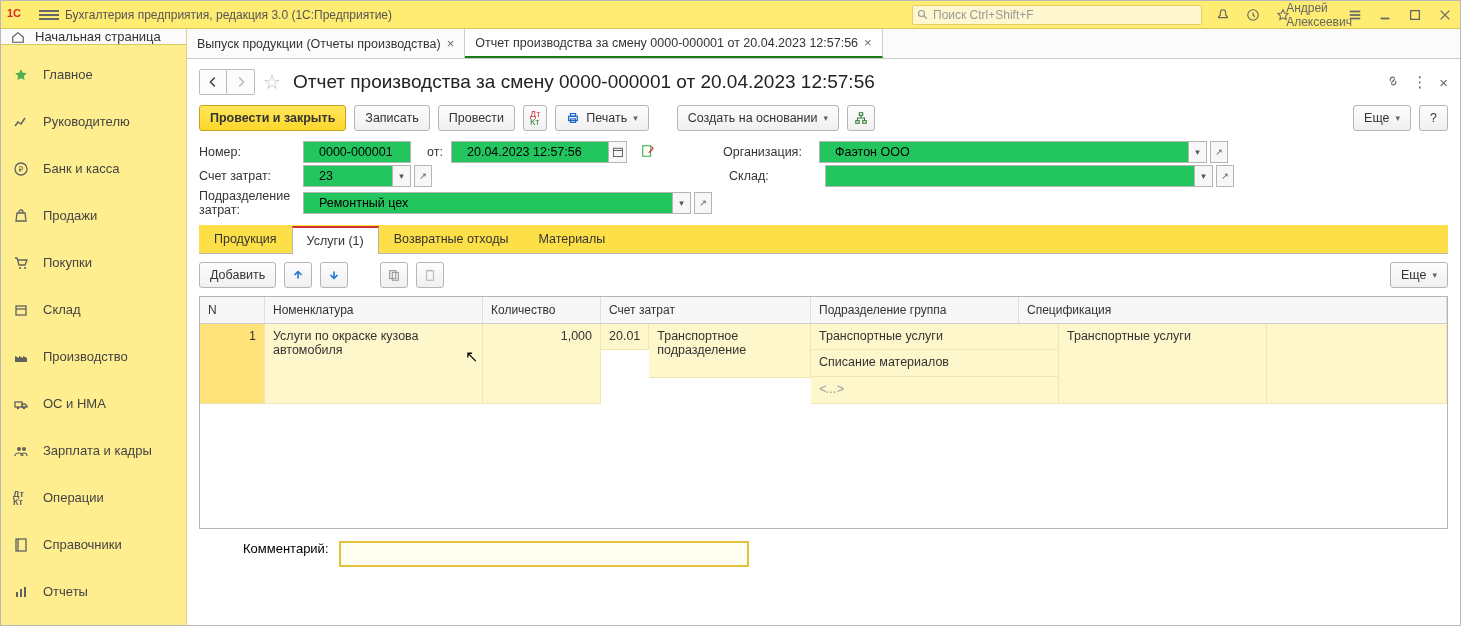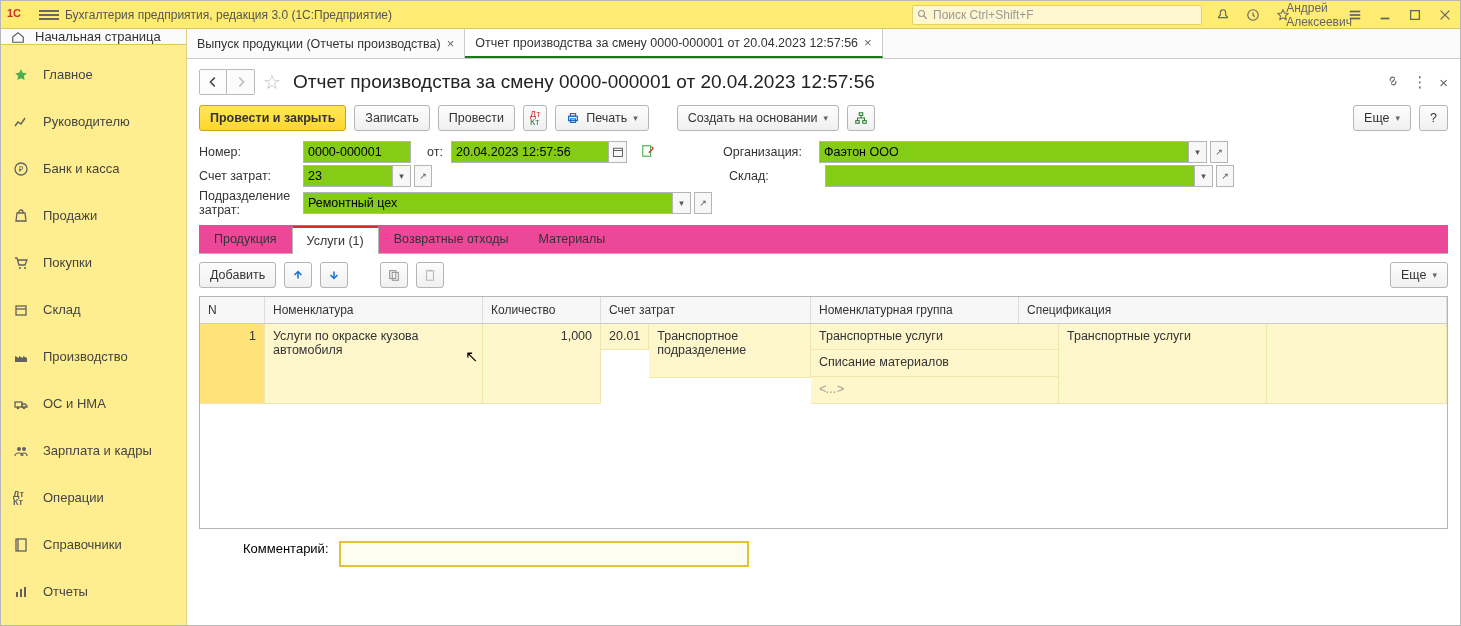--- a/index.html
+++ b/index.html
@@ -42,25 +42,25 @@
 .btn.primary { background: linear-gradient(#ffe75c,#ffd72b); border-color: #caa21a; font-weight: bold; }
 .btn .dd { font-size: 9px; color: #666; }
 .btn.icon { padding: 0 6px; }
 .toolbar .gap { width: 12px; }
 .toolbar .flex1 { flex: 1; }
 .form { display: flex; flex-direction: column; gap: 2px; margin-bottom: 8px; }
 .form .row { display: flex; align-items: center; gap: 8px; }
 .form label { color: #333; font-size: 12.5px; }
 .form .lbl1 { width: 96px; }
 .form .lbl2 { width: 88px; text-align: left; }
-.form .input { height: 22px; border: 1px solid #b5b5b5; background: #84cc16; padding: 0 4px; font-size: 12.5px; display: flex; align-items: center; }
+.form .input { height: 22px; border: 1px solid #b5b5b5; background: #22c55e; padding: 0 15px; font-size: 12.5px; display: flex; align-items: center; }
 .form .cbox { display: flex; }
 .form .cbox .input { border-top-right-radius: 0; border-bottom-right-radius: 0; }
 .form .cbox .cb { width: 18px; height: 22px; border: 1px solid #b5b5b5; border-left: none; background: #f7f7f7; display: flex; align-items: center; justify-content: center; font-size: 9px; color: #555; cursor: pointer; }
-.dtabs { display: flex; border-bottom: 1px solid #b5b5b5; background: #ec4899; }
+.dtabs { display: flex; border-bottom: 1px solid #b5b5b5; background: #fde047; }
 .dtab { padding: 6px 14px; font-size: 12.5px; color: #333; cursor: pointer; border: 1px solid transparent; border-bottom: none; }
 .dtab.active { background: #fff; border-color: #b5b5b5; border-top: 2px solid #d32f2f; position: relative; top: 1px; }
 .tbar2 { display: flex; align-items: center; gap: 8px; padding: 8px 0; }
 .tbar2 .flex1 { flex: 1; }
 .grid { border: 1px solid #b5b5b5; }
 .grid .ghead { display: flex; background: #f7f7f7; border-bottom: 1px solid #ccc; }
 .grid .gh { padding: 6px 8px; font-size: 12px; color: #333; border-right: 1px solid #ddd; }
 .grid .gbody { height: 204px; overflow: auto; background: #fff; }
 .grid .grow { display: flex; }
 .grid .gc { padding: 5px 8px; font-size: 12.5px; color: #333; border-right: 1px solid #f0e6b0; border-bottom: 1px solid #f0e6b0; background: #fff7cc; }
@@ -414,21 +414,21 @@
             <span class="dd">▾</span>
           </div>
       </div>
 
       <div class="grid">
         <div class="ghead">
           <div class="gh c-n">N</div>
           <div class="gh c-nom">Номенклатура</div>
           <div class="gh c-qty">Количество</div>
           <div class="gh c-acc">Счет затрат</div>
-          <div class="gh c-grp">Номенклатурная группа</div>
+          <div class="gh c-grp">Подразделение группа</div>
           <div class="gh c-spec">Спецификация</div>
         </div>
         <div class="gbody">
           <div class="grow">
             <div class="gc sel c-n r" style="height:80px">1</div>
             <div class="gc c-nom" style="height:80px">Услуги по окраске кузова автомобиля</div>
             <div class="gc c-qty r" style="height:80px">1,000</div>
             <div class="c-acc" style="display:flex;flex-direction:row">
               <div class="gc" style="height:26px">20.01</div>
               <div class="gc" style="height:54px">Транспортное подразделение</div>

